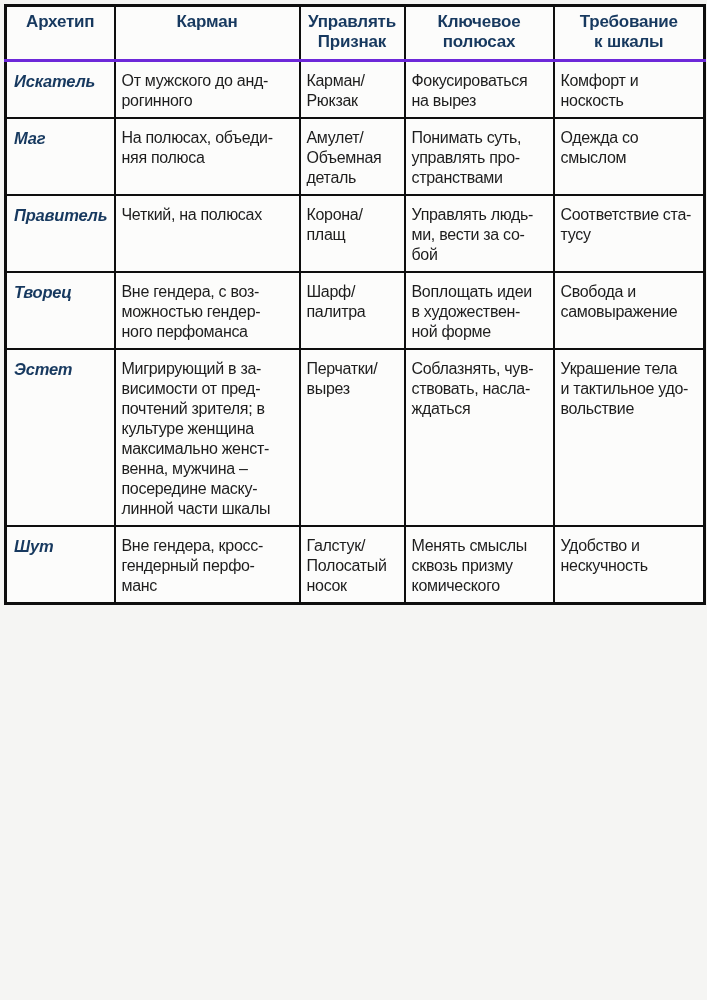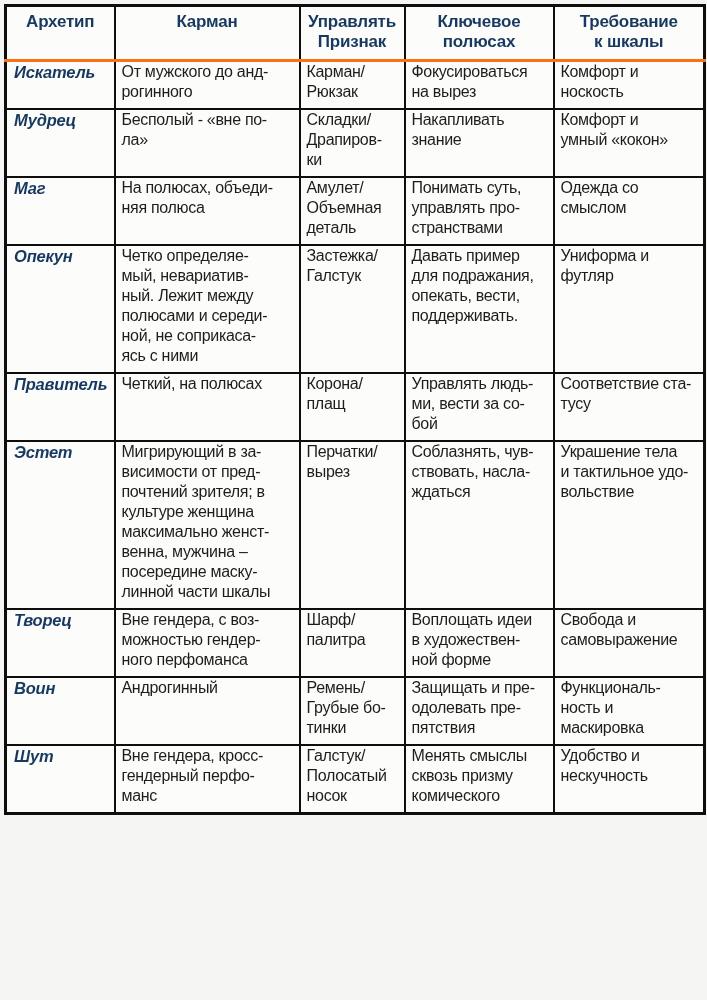--- a/index.html
+++ b/index.html
@@ -36,26 +36,26 @@
   }
   th {
     color: #17395f;
     font-weight: bold;
     font-size: 17px;
     line-height: 20px;
     text-align: center;
     padding: 5px 2px 7px 2px;
     letter-spacing: -0.2px;
   }
-  thead tr { border-bottom: 3px solid #f97316; }
+  thead tr { border-bottom: 3px solid #6d28d9; }
   td {
     color: #1d1d1d;
     font-size: 16px;
     line-height: 20px;
-    padding: 0 5px 6px 6px;
+    padding: 9px 5px 6px 6px;
     letter-spacing: -0.3px;
   }
   td.arch {
     color: #17395f;
     font-weight: bold;
     font-style: italic;
     font-size: 16.5px;
     letter-spacing: -0.2px;
     padding-left: 7px;
   }
@@ -90,71 +90,55 @@
         <td>От мужского до анд-
 рогинного</td>
         <td>Карман/
 Рюкзак</td>
         <td>Фокусироваться
 на вырез</td>
         <td>Комфорт и
 носкость</td>
       </tr>
       <tr>
-        <td class="arch">Мудрец</td>
-        <td>Бесполый - «вне по-
-ла»</td>
-        <td>Складки/
-Драпиров-
-ки</td>
-        <td>Накапливать
-знание</td>
-        <td>Комфорт и
-умный «кокон»</td>
-      </tr>
-      <tr>
         <td class="arch">Маг</td>
         <td>На полюсах, объеди-
 няя полюса</td>
         <td>Амулет/
 Объемная
 деталь</td>
         <td>Понимать суть,
 управлять про-
 странствами</td>
         <td>Одежда со
 смыслом</td>
       </tr>
       <tr>
-        <td class="arch">Опекун</td>
-        <td>Четко определяе-
-мый, невариатив-
-ный. Лежит между
-полюсами и середи-
-ной, не соприкаса-
-ясь с ними</td>
-        <td>Застежка/
-Галстук</td>
-        <td>Давать пример
-для подражания,
-опекать, вести,
-поддерживать.</td>
-        <td>Униформа и
-футляр</td>
-      </tr>
-      <tr>
         <td class="arch">Правитель</td>
         <td>Четкий, на полюсах</td>
         <td>Корона/
 плащ</td>
         <td>Управлять людь-
 ми, вести за со-
 бой</td>
         <td>Соответствие ста-
 тусу</td>
+      </tr>
+      <tr>
+        <td class="arch">Творец</td>
+        <td>Вне гендера, с воз-
+можностью гендер-
+ного перфоманса</td>
+        <td>Шарф/
+палитра</td>
+        <td>Воплощать идеи
+в художествен-
+ной форме</td>
+        <td>Свобода и
+самовыражение</td>
       </tr>
       <tr>
         <td class="arch">Эстет</td>
         <td>Мигрирующий в за-
 висимости от пред-
 почтений зрителя; в
 культуре женщина
 максимально женст-
 венна, мужчина –
 посередине маску-
@@ -162,46 +146,20 @@
         <td>Перчатки/
 вырез</td>
         <td>Соблазнять, чув-
 ствовать, насла-
 ждаться</td>
         <td>Украшение тела
 и тактильное удо-
 вольствие</td>
       </tr>
       <tr>
-        <td class="arch">Творец</td>
-        <td>Вне гендера, с воз-
-можностью гендер-
-ного перфоманса</td>
-        <td>Шарф/
-палитра</td>
-        <td>Воплощать идеи
-в художествен-
-ной форме</td>
-        <td>Свобода и
-самовыражение</td>
-      </tr>
-      <tr>
-        <td class="arch">Воин</td>
-        <td>Андрогинный</td>
-        <td>Ремень/
-Грубые бо-
-тинки</td>
-        <td>Защищать и пре-
-одолевать пре-
-пятствия</td>
-        <td>Функциональ-
-ность и
-маскировка</td>
-      </tr>
-      <tr>
         <td class="arch">Шут</td>
         <td>Вне гендера, кросс-
 гендерный перфо-
 манс</td>
         <td>Галстук/
 Полосатый
 носок</td>
         <td>Менять смыслы
 сквозь призму
 комического</td>

